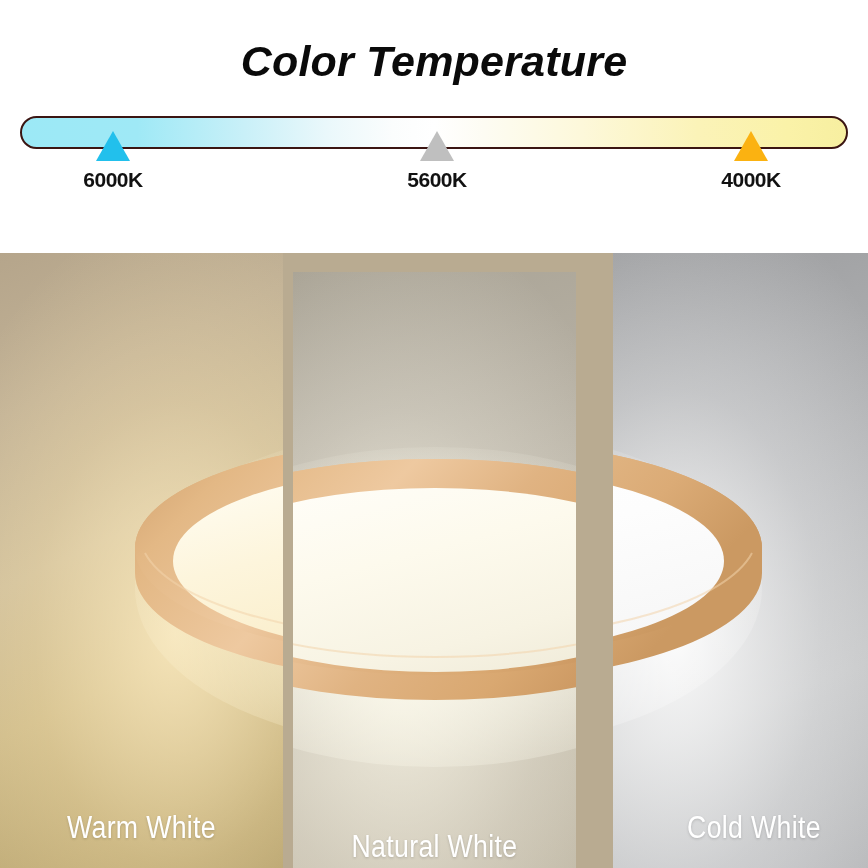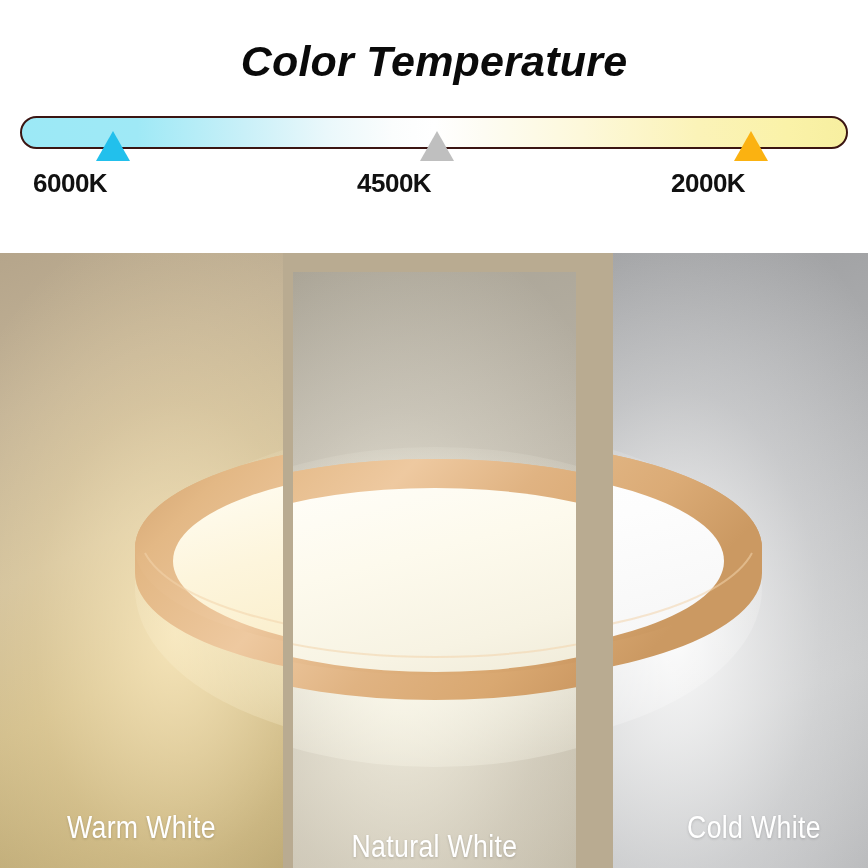--- a/index.html
+++ b/index.html
@@ -31,22 +31,22 @@
           #fbf3b8 82%,
           #faf2a8 93%,
           #f7efa0 100%);}
 
   .marker{position:absolute;width:0;height:0;
           border-left:17px solid transparent;border-right:17px solid transparent;}
   #marker-6000{left:96px;top:131px;border-bottom:30px solid #22c0ec;}
   #marker-4500{left:420px;top:131px;border-bottom:30px solid #bfbfbf;}
   #marker-3000{left:734px;top:131px;border-bottom:30px solid #fbb211;}
 
-  .ktick{position:absolute;top:168px;font-size:26px;font-weight:700;color:#111;
-         letter-spacing:-.5px;width:160px;
+  .ktick{position:absolute;top:168px;font-size:21px;font-weight:700;color:#111;
+         letter-spacing:-.5px;text-align:center;width:160px;
          font-family:"Liberation Sans","DejaVu Sans",sans-serif;}
   #k6000{left:33px;}
   #k4500{left:357px;}
   #k3000{left:671px;}
 
   
   #photo{position:absolute;left:0;top:253px;width:868px;height:615px;
          background:#b9ab91;overflow:hidden;}
 
   .panel{position:absolute;top:0;height:615px;overflow:hidden;}
@@ -94,22 +94,22 @@
 
     <div id="bar-wrap">
       <div id="bar"></div>
     </div>
 
     <div class="marker" id="marker-6000"></div>
     <div class="marker" id="marker-4500"></div>
     <div class="marker" id="marker-3000"></div>
 
     <div class="ktick" id="k6000">6000K</div>
-    <div class="ktick" id="k4500">4500K</div>
-    <div class="ktick" id="k3000">2000K</div>
+    <div class="ktick" id="k4500">5600K</div>
+    <div class="ktick" id="k3000">4000K</div>
   </div>
 
   <div id="photo">
 
     <div class="panel" id="panel-warm">
       <div class="panel-bg" id="bg-warm"></div>
       <div class="lamp" id="lamp-warm">
         <svg viewBox="0 0 640 400" xmlns="http://www.w3.org/2000/svg">
           <defs>
             <linearGradient id="rimW" x1="0" y1="0" x2="1" y2="0.35">

